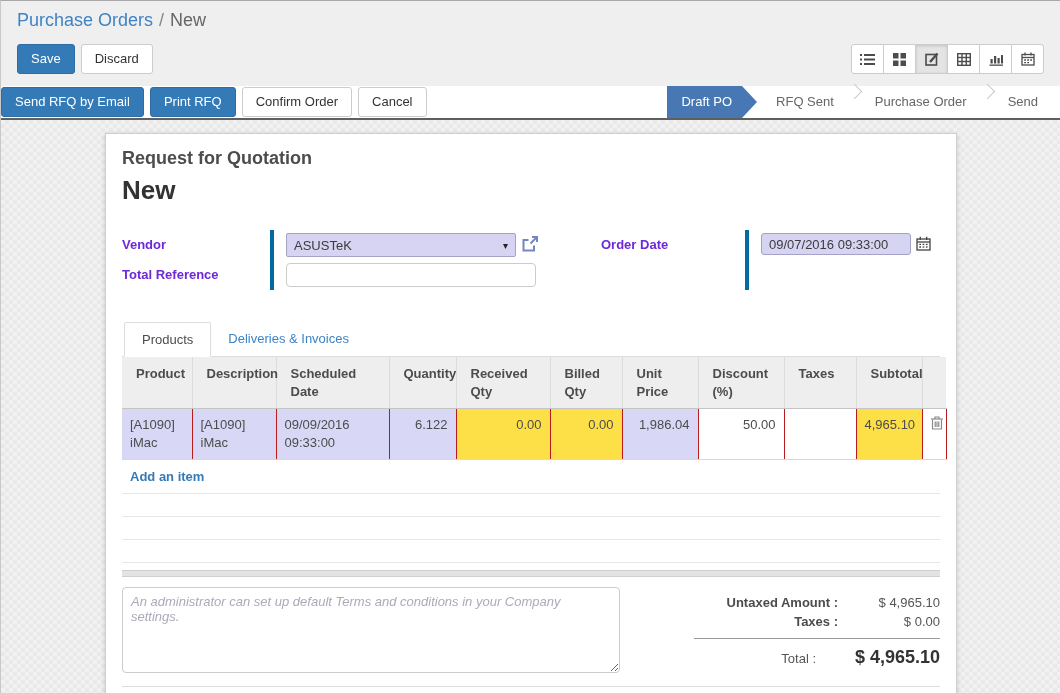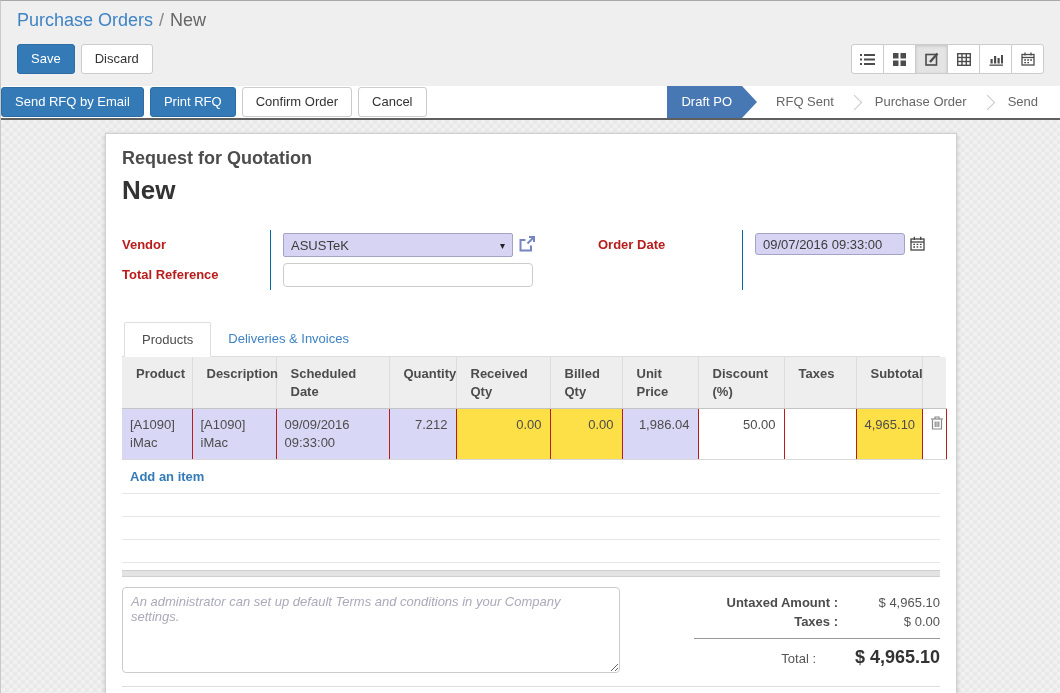--- a/index.html
+++ b/index.html
@@ -28,21 +28,21 @@
             display:flex; align-items:center; justify-content:center; margin-left:-1px; cursor:pointer; }
   .sw-btn:first-child { border-radius:3px 0 0 3px; margin-left:0; }
   .sw-btn:last-child { border-radius:0 3px 3px 0; }
   .sw-btn.active { background:#e4e4e4; box-shadow:inset 0 1px 3px rgba(0,0,0,.15); }
   .sw-btn svg { display:block; }
 
   
   .controlbar { background:#fff; height:34px; display:flex; align-items:center;
                 padding-left:0; border-bottom:2px solid #5f5f5f; }
   .controlbar .btn { border-radius:3px; }
-  .pipeline { margin-left:auto; display:flex; align-items:center; height:32px; padding-right:8px; }
+  .pipeline { margin-left:auto; display:flex; height:32px; padding-right:8px; }
   .step { color:#666; padding:0 14px; line-height:32px; white-space:nowrap; }
   .step.active { position:relative; background:#4878b3; color:#fff; padding:0 10px 0 14px;
                  margin-right:20px; }
   .step.active::after { content:""; position:absolute; right:-15px; top:0;
                  border-left:15px solid #4878b3; border-top:16px solid transparent;
                  border-bottom:16px solid transparent; }
   .chev { width:11px; height:11px; border-top:1px solid #c8c8c8; border-right:1px solid #c8c8c8;
           transform:rotate(45deg); margin:0 1px; flex:0 0 auto; }
 
   
@@ -55,23 +55,23 @@
   .sheet { width:852px; margin-left:104px; background:#fff; border:1px solid #d0d0d0;
            box-shadow:0 1px 4px rgba(0,0,0,.18); padding:14px 16px 14px; min-height:541px; }
 
   .subtitle { font-weight:bold; font-size:18px; color:#4c4c4c; }
   .sheet h1 { font-size:26px; color:#333; margin:6px 0 24px; font-weight:bold; }
 
   
   .field-area { display:flex; margin-bottom:32px; }
   .fgroup { display:table; }
   .fgroup .frow { display:table-row; }
-  .fgroup .flabel { display:table-cell; font-weight:bold; color:#b91c1c;
+  .fgroup .flabel { display:table-cell; font-weight:bold; color:#6d28d9;
                     padding:7px 14px 7px 0; width:148px; vertical-align:top; white-space:nowrap; }
-  .fgroup .ffield { display:table-cell; border-left:1px solid #0369a1; padding:3px 0 3px 12px; vertical-align:top; }
+  .fgroup .ffield { display:table-cell; border-left:4px solid #0369a1; padding:3px 0 3px 12px; vertical-align:top; }
   .fgroup-right { margin-left:62px; }
   .fgroup-right .flabel { width:144px; }
 
   .o-select { width:230px; height:24px; background:#d6d4f2; border:1px solid #a3a3c6;
               border-radius:2px; display:inline-flex; align-items:center; padding:0 7px;
               color:#3b3b3b; cursor:pointer; vertical-align:middle; }
   .o-select .val { flex:1; }
   .o-select .arrow { font-size:10px; color:#222; }
   .ext-link { margin-left:5px; vertical-align:middle; cursor:pointer; }
   .text-input { width:250px; height:24px; border:1px solid #ccc; border-radius:4px; padding:0 7px;
@@ -317,21 +317,21 @@
           <th>Taxes</th>
           <th>Subtotal</th>
           <th></th>
         </tr>
       </thead>
       <tbody>
         <tr>
           <td class="cell-hl">[A1090] iMac</td>
           <td class="cell-hl">[A1090] iMac</td>
           <td class="cell-hl">09/09/2016 09:33:00</td>
-          <td class="cell-hl num">7.212</td>
+          <td class="cell-hl num">6.122</td>
           <td class="cell-ro num">0.00</td>
           <td class="cell-ro num">0.00</td>
           <td class="cell-hl num">1,986.04</td>
           <td class="cell-w num">50.00</td>
           <td class="cell-w"></td>
           <td class="cell-ro num">4,965.10</td>
           <td class="del-cell">
             <span><svg width="12" height="14" viewBox="0 0 12 14">
                   <g stroke="#8a8a8a" stroke-width="1.2" fill="none">
                     <path d="M1.5 3.5 L1.5 13 H10.5 V3.5"></path>

